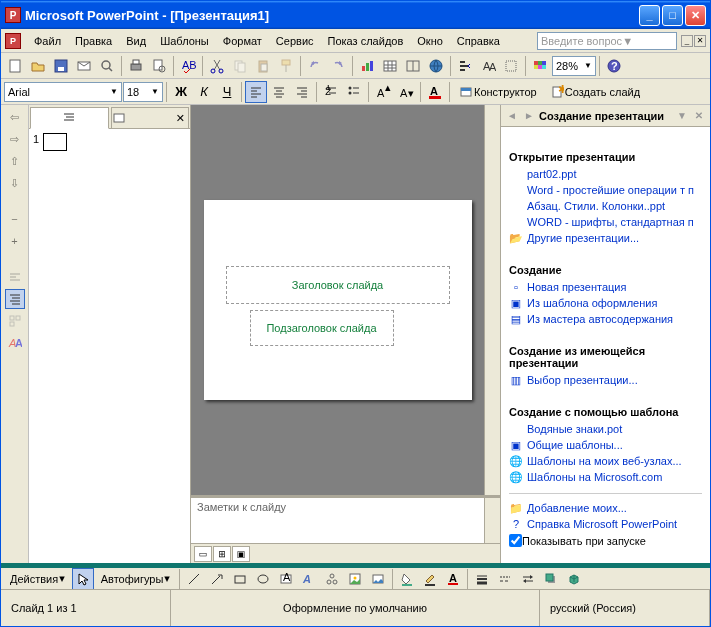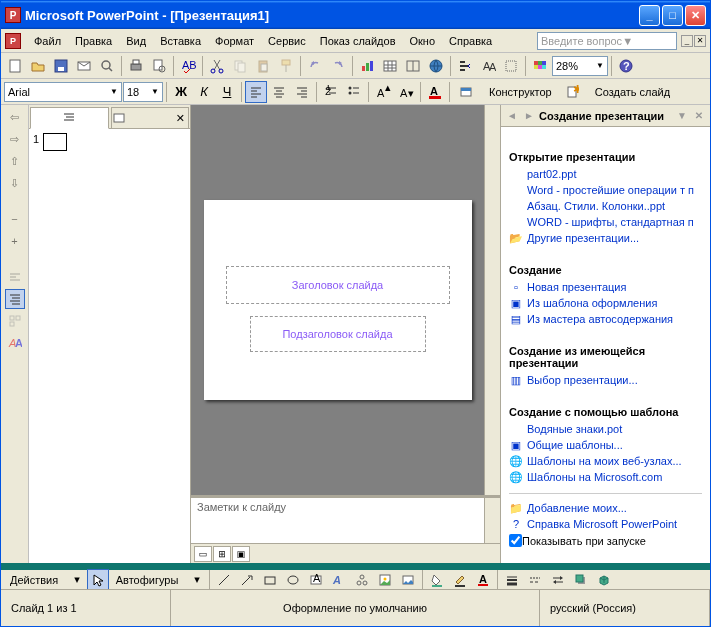--- a/index.html
+++ b/index.html
@@ -17,56 +17,56 @@
 .menuitem { padding: 2px 7px; cursor: pointer; }
 .askbox { margin-left: auto; width: 140px; height: 18px; border: 1px solid #7f9db9; background: #fff; padding: 1px 3px; color: #999; display:flex; align-items:center; }
 .mdibtns { display:flex; gap:1px; margin-left:4px; }
 .mdibtn { width:12px; height:12px; border:1px solid #999; background:#ece9d8; font-size:8px; display:flex; align-items:center; justify-content:center; cursor:pointer;}
 .toolbar { height: 26px; background: #ece9d8; border-bottom: 1px solid #c0c0c0; display: flex; align-items: center; padding: 0 3px; gap: 1px; }
 .tbtn { width: 22px; height: 22px; display: flex; align-items: center; justify-content: center; cursor: pointer; border: 1px solid transparent; }
 .tbtn.disabled { opacity: 0.4; cursor: default; }
 .tsep { width: 1px; height: 20px; background: #aca899; margin: 0 2px; }
 .combo { height: 20px; border: 1px solid #7f9db9; background: #fff; display: flex; align-items: center; padding: 0 3px; }
 .combo .carrow { margin-left: auto; font-size: 8px; color: #000; padding-left:3px; }
-.tbtn-text { height: 22px; padding: 0 5px; display: flex; align-items: center; gap: 16px; cursor: pointer; border: 1px solid transparent; }
+.tbtn-text { height: 22px; padding: 0 5px; display: flex; align-items: center; gap: 1px; cursor: pointer; border: 1px solid transparent; }
 .body-area { flex: 1; display: flex; overflow: hidden; }
 .left-strip { width: 28px; background: #ece9d8; border-right: 1px solid #c0c0c0; display: flex; flex-direction: column; align-items: center; padding-top: 2px; gap: 2px; }
 .left-strip .vbtn { width: 20px; height: 20px; display: flex; align-items: center; justify-content: center; cursor: pointer; border: 1px solid transparent; opacity: 0.5; }
 .left-strip .vbtn.active { border: 1px solid #316ac5; background: #c1d2ee; opacity:1; }
 .left-strip .vgap { height: 12px; }
 .outline-pane { width: 162px; background: #fff; border-right: 1px solid #aca899; display: flex; flex-direction: column; }
 .outline-tabs { height: 24px; display: flex; background: #ece9d8; border-bottom: 1px solid #aca899; }
 .otab { flex: 1; display: flex; align-items: center; justify-content: center; border: 1px solid #aca899; background: #ece9d8; cursor: pointer; margin: 2px 1px 0 1px; border-bottom: none; }
 .otab.active { background: #fff; border-bottom: 1px solid #fff; margin-bottom: -1px; }
 .otab .x { margin-left: auto; padding: 0 3px; cursor: pointer; }
 .outline-body { flex: 1; background: #fff; padding: 4px; }
 .thumb-item { display: flex; gap: 4px; align-items: flex-start; }
 .thumb-item .num { font-size: 11px; }
 .thumb { width: 24px; height: 18px; border: 1px solid #000; background: #fff; }
 .center-pane { flex: 1; display: flex; flex-direction: column; background: #808080; }
 .slide-area { flex: 1; position: relative; display: flex; align-items: center; justify-content: center; }
 .slide { width: 268px; height: 200px; background: #fff; box-shadow: 2px 2px 3px #333; position: relative; }
-.placeholder { position: absolute; border: 1px dashed #999; display: flex; align-items: center; justify-content: center; color: #8b5cf6; text-align: center; }
+.placeholder { position: absolute; border: 1px dashed #999; display: flex; align-items: center; justify-content: center; color: #15803d; text-align: center; }
 .ph-title { left: 22px; top: 66px; width: 224px; height: 38px; font-size: 15px; }
-.ph-sub { left: 46px; top: 116px; width: 176px; height: 36px; font-size: 12px; }
+.ph-sub { left: 46px; top: 110px; width: 144px; height: 36px; font-size: 12px; }
 .sbarv { width: 16px; background: #ece9d8; border-left: 1px solid #aca899; }
 .notes-pane { height: 48px; background: #fff; border-top: 3px solid #aca899; padding: 3px 6px; color: #666; display:flex; }
 .notes-pane .sbv { width:16px; background:#ece9d8; margin:-3px -6px -3px auto; border-left:1px solid #aca899;}
 .viewbtns { height: 20px; background:#ece9d8; border-top:1px solid #aca899; display:flex; align-items:center; padding:0 3px; gap:1px;}
 .viewbtns .vb { width:18px; height:16px; border:1px solid #aca899; background:#fff; cursor:pointer; display:flex; align-items:center; justify-content:center; font-size:9px;}
 .task-pane { width: 210px; background: #fff; border-left: 1px solid #aca899; display: flex; flex-direction: column; }
 .tp-header { height: 22px; background: #ece9d8; border-bottom: 1px solid #aca899; display: flex; align-items: center; padding: 0 4px; gap: 3px; font-weight: bold; }
 .tp-header .navbtn { width: 14px; height: 14px; display: flex; align-items: center; justify-content: center; cursor: pointer; color:#999; font-size:10px; }
 .tp-header .ttl { flex: 1; }
 .tp-body { flex: 1; overflow-y: auto; padding: 6px 8px; }
 .tp-section { font-weight: bold; color: #000; margin: 18px 0 3px 0; }
 .tp-link { color: #0033cc; padding: 2px 0 2px 18px; cursor: pointer; display: flex; align-items: center; gap: 4px; position: relative; }
 .tp-link .licon { position: absolute; left: 0; width: 14px; height: 14px; display: flex; align-items: center; justify-content: center; font-size: 11px; }
 .tp-check { display: flex; align-items: center; gap: 0; padding: 2px 0 2px 0px; }
-.bottom-toolbar { height: 26px; background: #ece9d8; border-top: 7px solid #0f766e; display: flex; align-items: center; padding: 2px 3px; gap: 1px; }
+.bottom-toolbar { height: 26px; background: #ece9d8; border-top: 5px solid #0f766e; display: flex; align-items: center; padding: 2px 3px; gap: 1px; }
 .statusbar { height: 37px; background: #ece9d8; border-top: 1px solid #aca899; display: flex; align-items: center; }
 .status-cell { padding: 0 10px; border-right: 1px solid #aca899; height: 100%; display: flex; align-items: center; }
 .status-cell.flex { flex: 1; justify-content: center; }
 svg { display: block; }
 </style>
 </head>
 <body>
 
 <div class="window">
   <div class="titlebar">
@@ -77,21 +77,21 @@
       <div class="winbtn max">□</div>
       <div class="winbtn close">✕</div>
     </div>
   </div>
 
   <div class="menubar">
     <div class="mdicon">P</div>
     <div class="menuitem"><span>Файл</span></div>
     <div class="menuitem"><span>Правка</span></div>
     <div class="menuitem"><span>Вид</span></div>
-    <div class="menuitem"><span>Вставка</span></div>
+    <div class="menuitem"><span>Шаблоны</span></div>
     <div class="menuitem"><span>Формат</span></div>
     <div class="menuitem"><span>Сервис</span></div>
     <div class="menuitem"><span>Показ слайдов</span></div>
     <div class="menuitem"><span>Окно</span></div>
     <div class="menuitem"><span>Справка</span></div>
     <div class="askbox">
         <span>Введите вопрос</span>
         <span class="carrow">▼</span>
       </div>
     <div class="mdibtns">
@@ -241,21 +241,21 @@
     <div class="tbtn">
         <svg width="16" height="16">
           <rect x="2" y="3" width="4" height="4" fill="#d44"></rect>
           <rect x="6" y="3" width="4" height="4" fill="#4a4"></rect>
           <rect x="10" y="3" width="4" height="4" fill="#44d"></rect>
           <rect x="2" y="7" width="4" height="4" fill="#dd4"></rect>
           <rect x="6" y="7" width="4" height="4" fill="#d4d"></rect>
           <rect x="10" y="7" width="4" height="4" fill="#4dd"></rect>
         </svg>
       </div>
-    <div class="combo" style="width:56px">
+    <div class="combo" style="width:44px">
         <span>28%</span>
         <span class="carrow">▼</span>
       </div>
     <div class="tsep"></div>
     <div class="tbtn">
         <svg width="16" height="16">
           <circle cx="8" cy="8" r="6" fill="#55b" stroke="#338"></circle>
           <text x="5" y="12" fill="#fff" font-size="10" font-weight="bold">?</text>
         </svg>
       </div>

